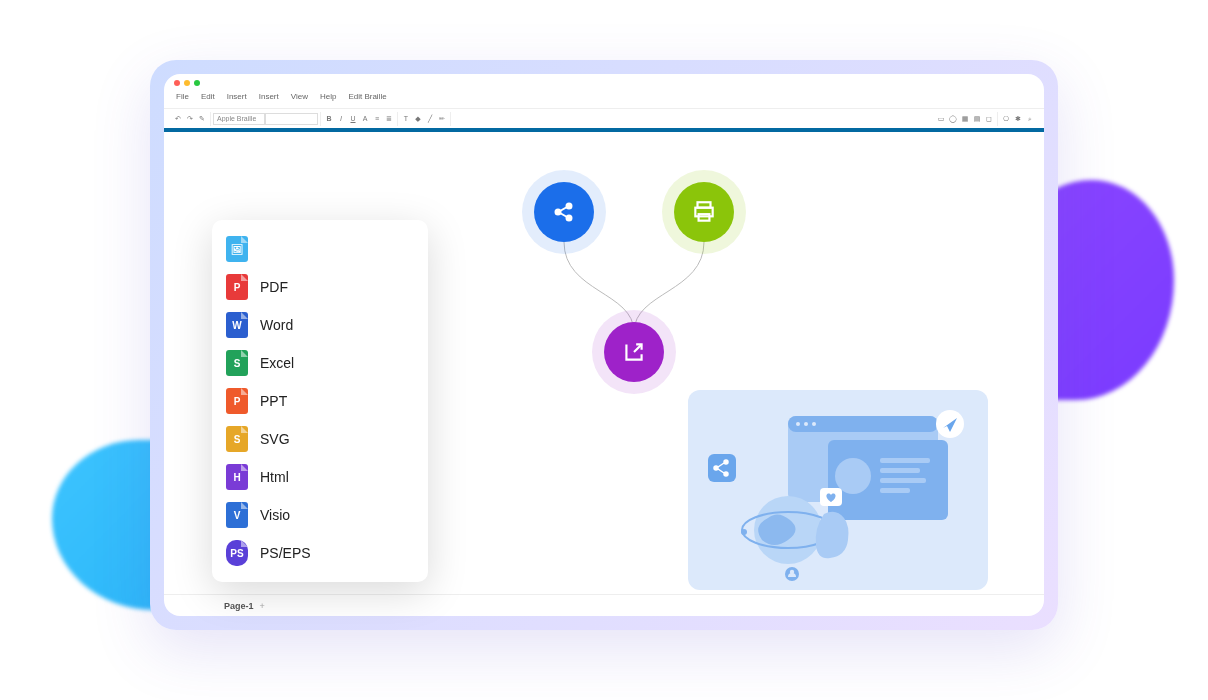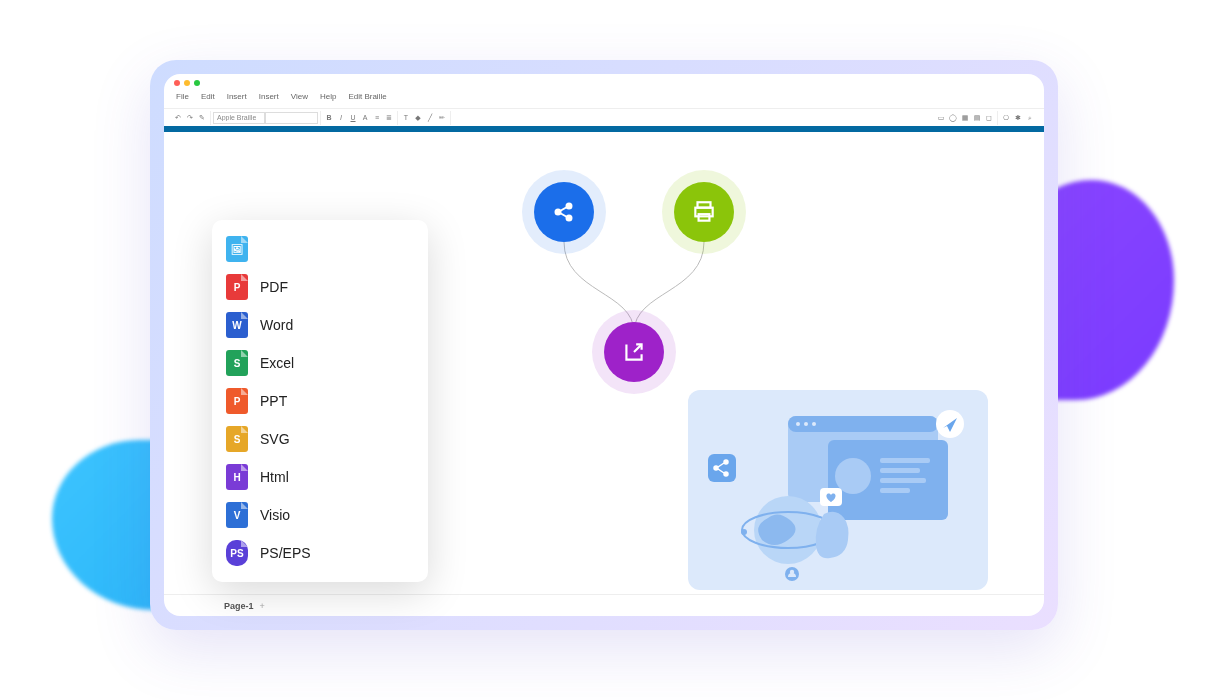--- a/index.html
+++ b/index.html
@@ -84,21 +84,21 @@
   }
   .menubar span { cursor: pointer; }
 
   
   .toolbar {
     height: 24px;
     display: flex;
     align-items: center;
     padding: 0 8px;
     border-top: 1px solid #eee;
-    border-bottom: 6px solid #0369a1;
+    border-bottom: 4px solid #0369a1;
     font-size: 7px;
     color: #888;
   }
   .tool-icon {
     width: 12px; height: 12px;
     display: inline-flex;
     align-items: center;
     justify-content: center;
     color: #777;
   }

